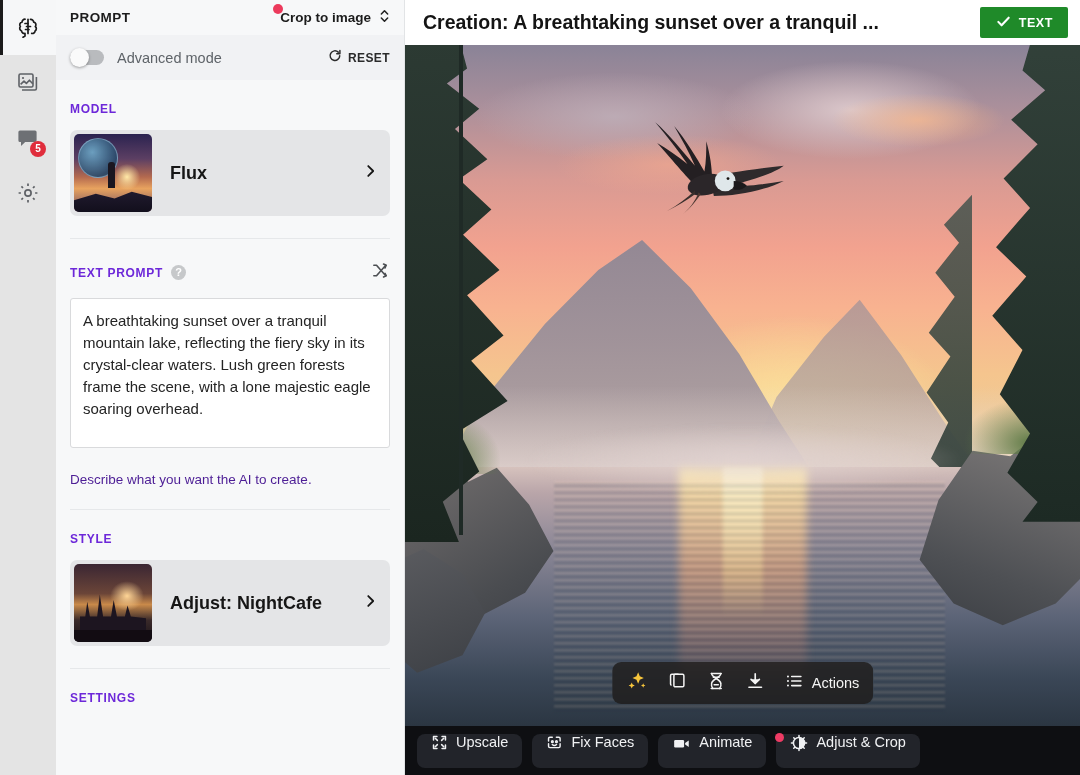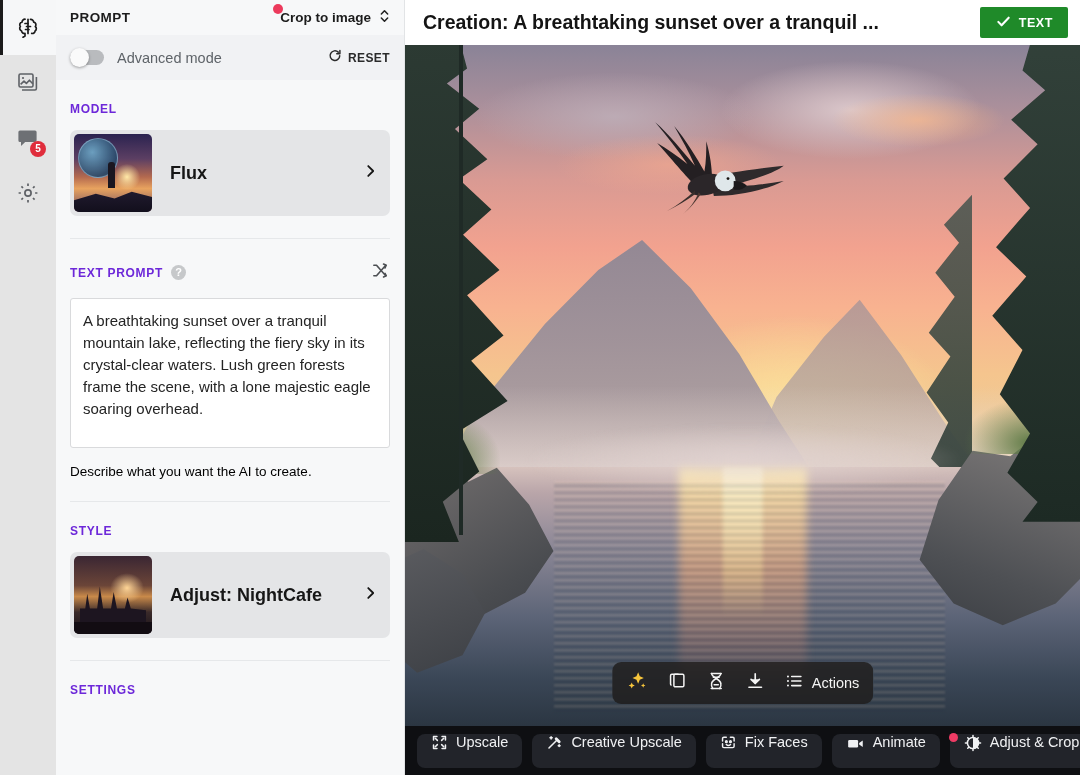--- a/index.html
+++ b/index.html
@@ -158,21 +158,21 @@
 
   .prompt-box {
     background: #ffffff; border: 1px solid #d9dadc; border-radius: 3px;
     padding: 11px 12px 13px 12px; min-height: 150px;
   }
   .prompt-text {
     font-size: 15px; line-height: 1.46; color: #242424;
     white-space: pre-wrap;
   }
   .prompt-hint {
-    font-size: 13.5px; color: #000000; margin-top: 16px;
+    font-size: 13.5px; color: #4c1d95; margin-top: 24px;
   }
 
   .divider { height: 1px; background: #e6e8ea; margin-top: 22px; }
 
   
   .main {
     flex: 1; height: 775px; position: relative;
     background: #000; display: flex; flex-direction: column;
     overflow: hidden;
   }
@@ -603,30 +603,20 @@
       <button class="bb-btn">
         <span>
           <svg width="17" height="17" viewBox="0 0 20 20" fill="none" stroke="#f0f1f3" stroke-width="1.8" stroke-linecap="round" stroke-linejoin="round">
             <path d="M3 7V3h4M17 7V3h-4M3 13v4h4M17 13v4h-4"></path>
             <path d="M7.5 7.5 5 5M12.5 7.5 15 5M7.5 12.5 5 15M12.5 12.5 15 15"></path>
           </svg>
         </span>
         <span>Upscale</span>
       </button>
 
-      <button class="bb-btn">
-        <span>
-          <svg width="17" height="17" viewBox="0 0 20 20" fill="none" stroke="#f0f1f3" stroke-width="1.8" stroke-linecap="round">
-            <path d="M3.5 16.5 13 7"></path>
-              <path d="M12 5.5 15.5 9" stroke-width="3.4"></path>
-            <path d="M6 3.2v2.6M4.7 4.5h2.6M15.5 12.6v2.2M14.4 13.7h2.2"></path>
-          </svg>
-        </span>
-        <span>Creative Upscale</span>
-      </button>
 
       <button class="bb-btn">
         <span>
           <svg width="17" height="17" viewBox="0 0 20 20" fill="none" stroke="#f0f1f3" stroke-width="1.7" stroke-linecap="round">
             <path d="M3 8.2V5.4A1.6 1.6 0 0 1 4.6 3.8h2.8M16.6 8.2V5.4a1.6 1.6 0 0 0-1.6-1.6h-2.8"></path>
             <path d="M3 11.4v3a1.6 1.6 0 0 0 1.6 1.6h10.4a1.6 1.6 0 0 0 1.6-1.6v-3"></path>
             <circle cx="7.5" cy="9" r="1"></circle>
               <circle cx="12.3" cy="9" r="1"></circle>
             <path d="M7.4 12.3c1.4 1.3 3.6 1.3 5 0"></path>
           </svg>

